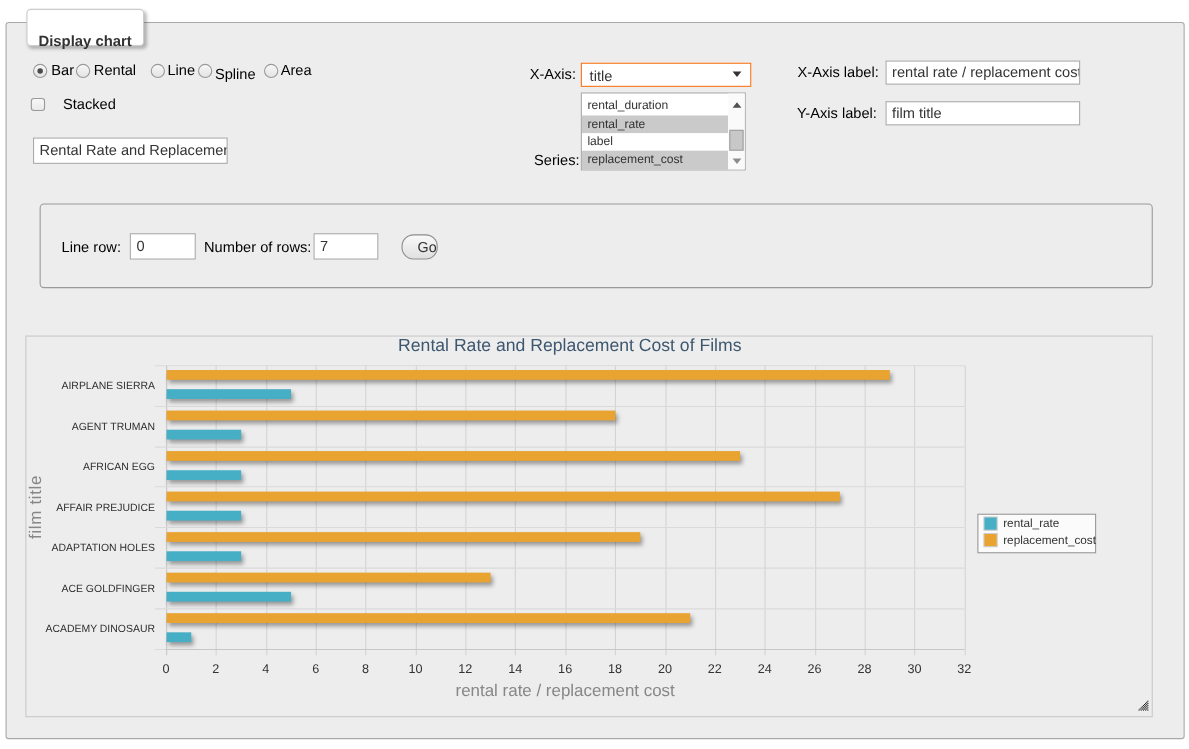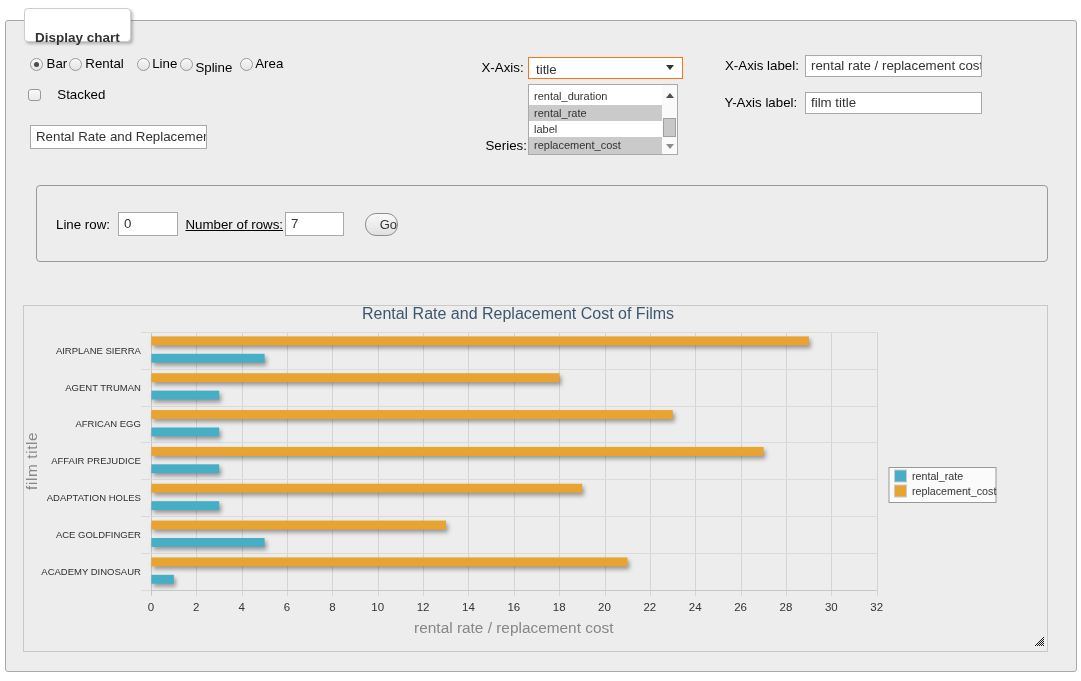--- a/index.html
+++ b/index.html
@@ -74,21 +74,21 @@
   </div>
 
   <div class="abs lbl" style="left:725px;top:58px;text-align:center;">X-Axis label:</div>
   <div class="abs tinput" style="left:805px;top:55px;width:177px;height:22px;line-height:20px;">rental rate / replacement cost</div>
   <div class="abs lbl" style="left:724.5px;top:95px;">Y-Axis label:</div>
   <div class="abs tinput" style="left:805px;top:92px;width:177px;height:22px;line-height:20px;">film title</div>
 
   <div id="startbox" class="abs"></div>
   <div class="abs lbl" style="left:56px;top:217px;">Line row:</div>
   <div class="abs tinput" style="left:118px;top:212px;width:60px;height:24px;line-height:22px;">0</div>
-  <div class="abs lbl" style="left:185.5px;top:217px;text-decoration:underline;">Number of rows:</div>
+  <div class="abs lbl" style="left:185.5px;top:217px;">Number of rows:</div>
   <div class="abs tinput" style="left:285px;top:212px;width:59px;height:24px;line-height:22px;">7</div>
   <div id="gobtn" class="abs">Go</div>
 
   <div id="chartbox" class="abs"></div>
   <svg class="abs" style="left:24px;top:306px;" width="1023" height="345" viewBox="0 0 1023 345">
     <defs>
         <filter id="blurF" x="-15%" y="-80%" width="130%" height="260%">
           <feGaussianBlur stdDeviation="1.9"></feGaussianBlur>
         </filter>
       </defs>

